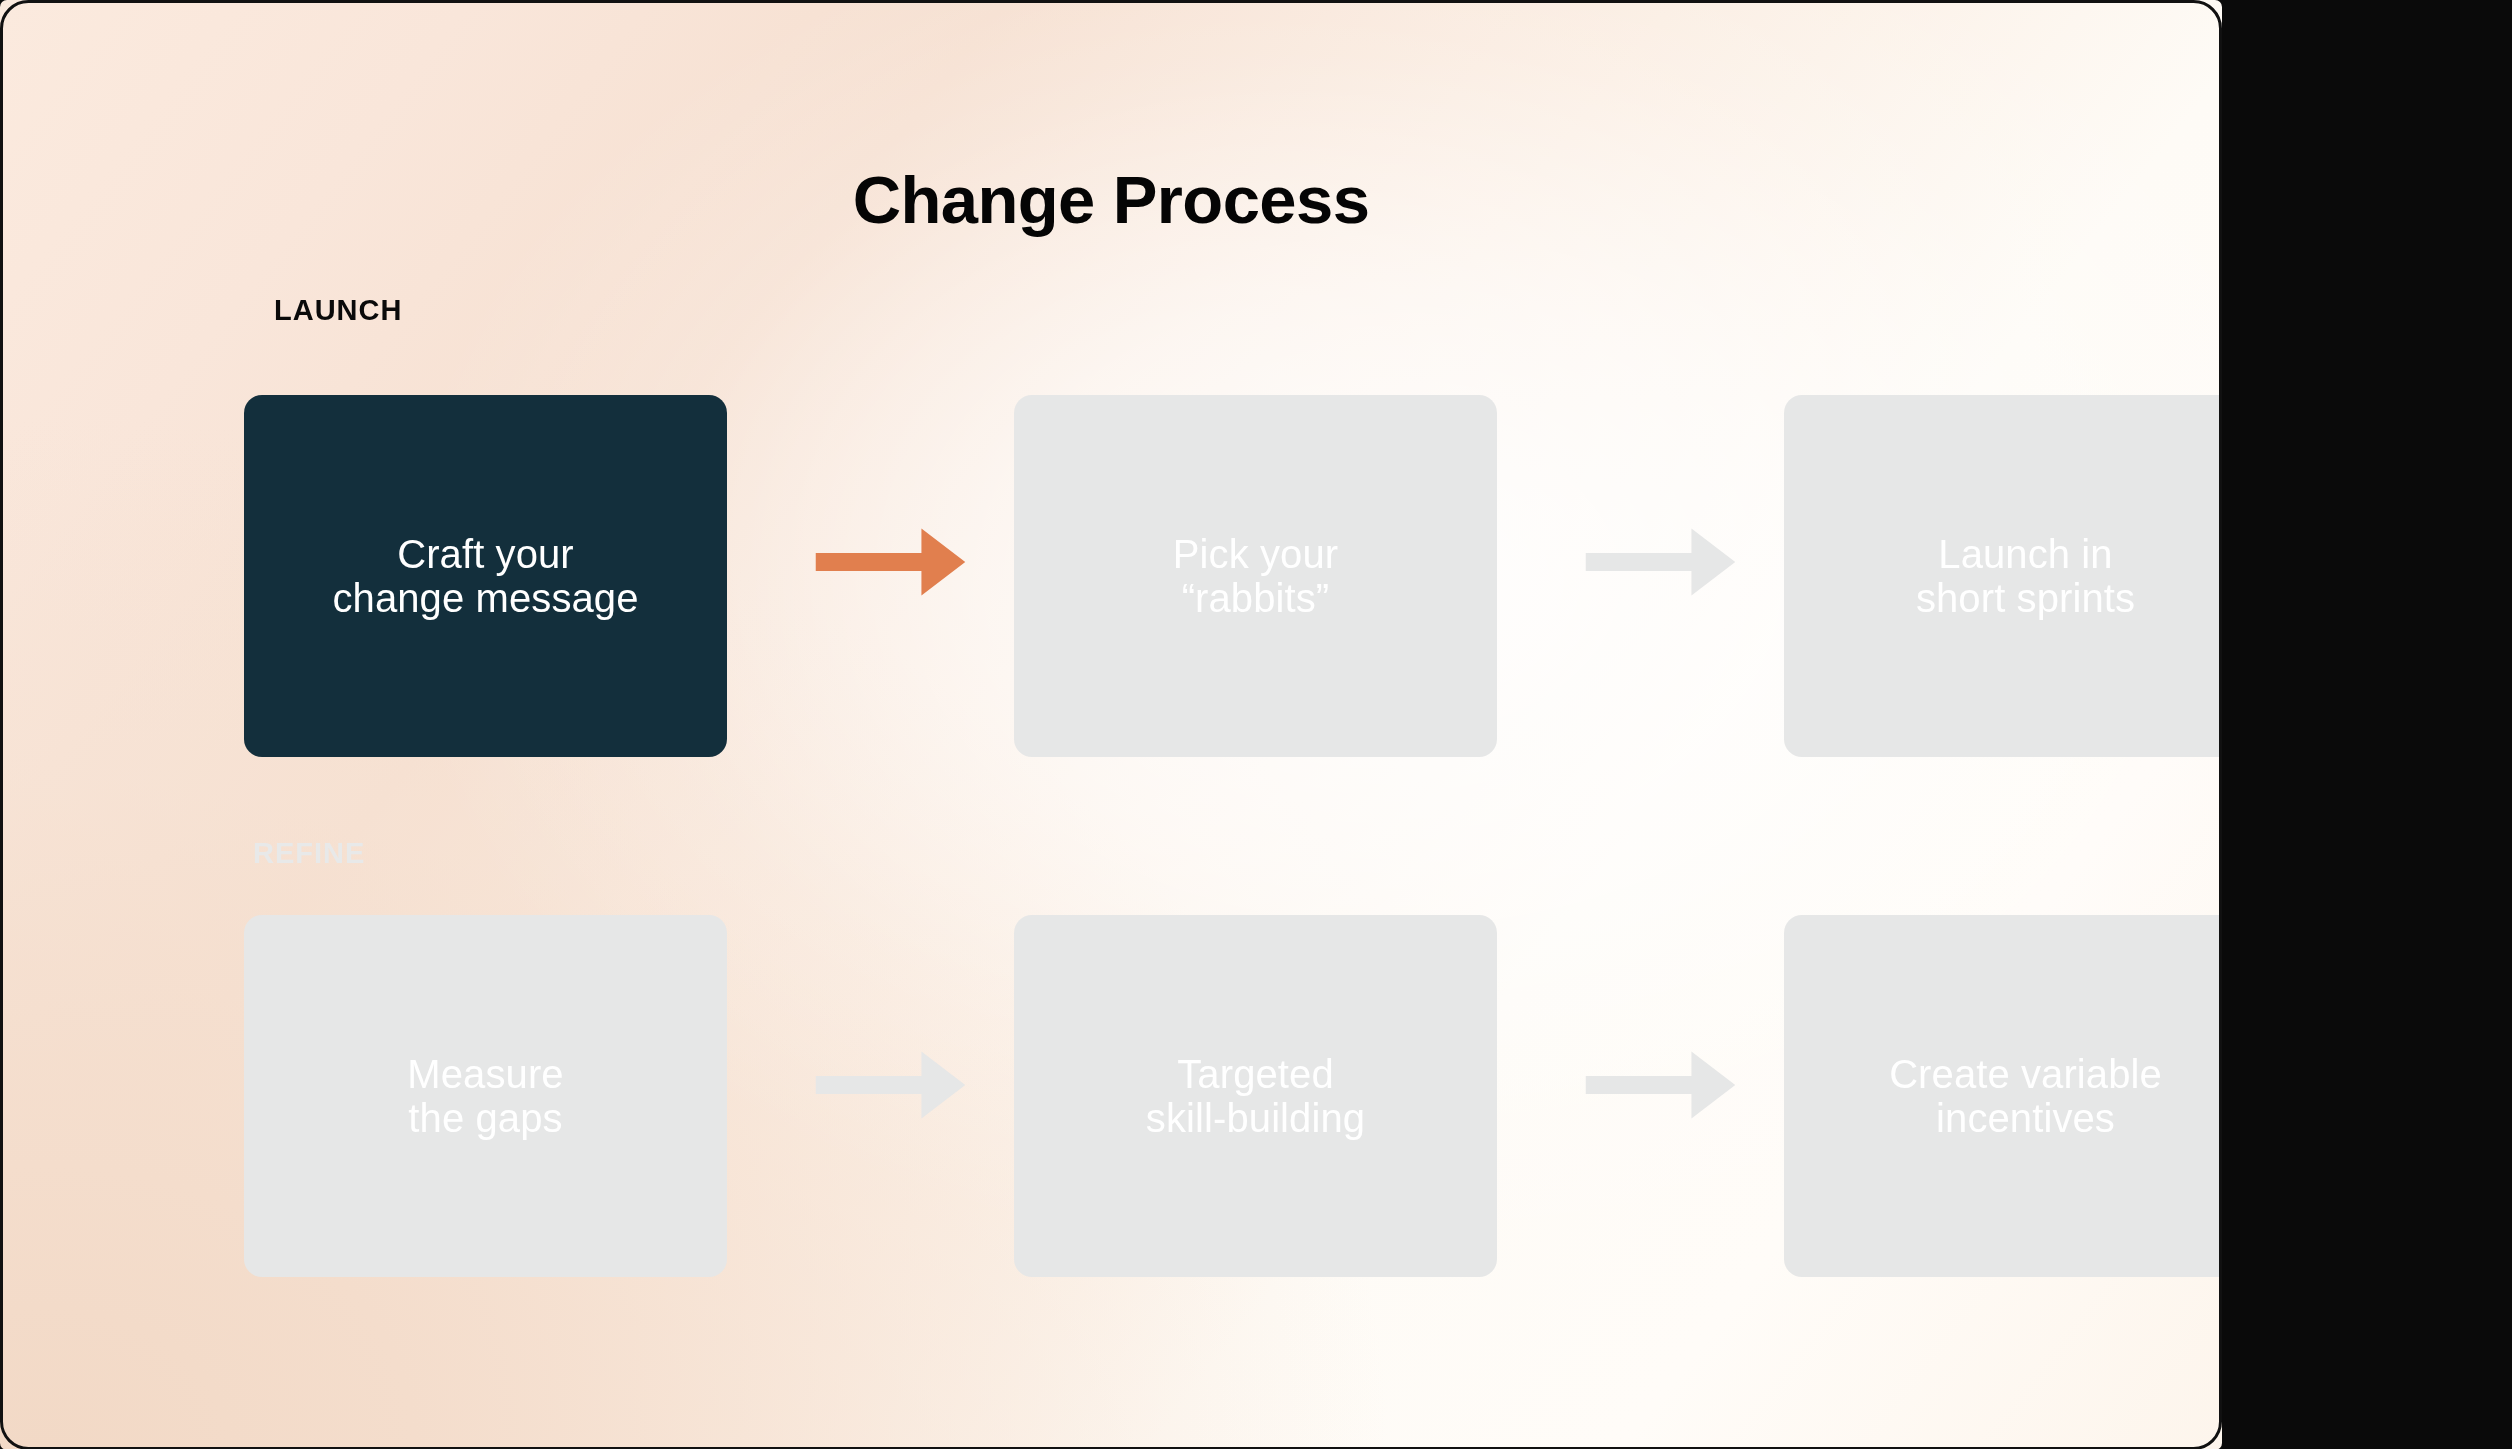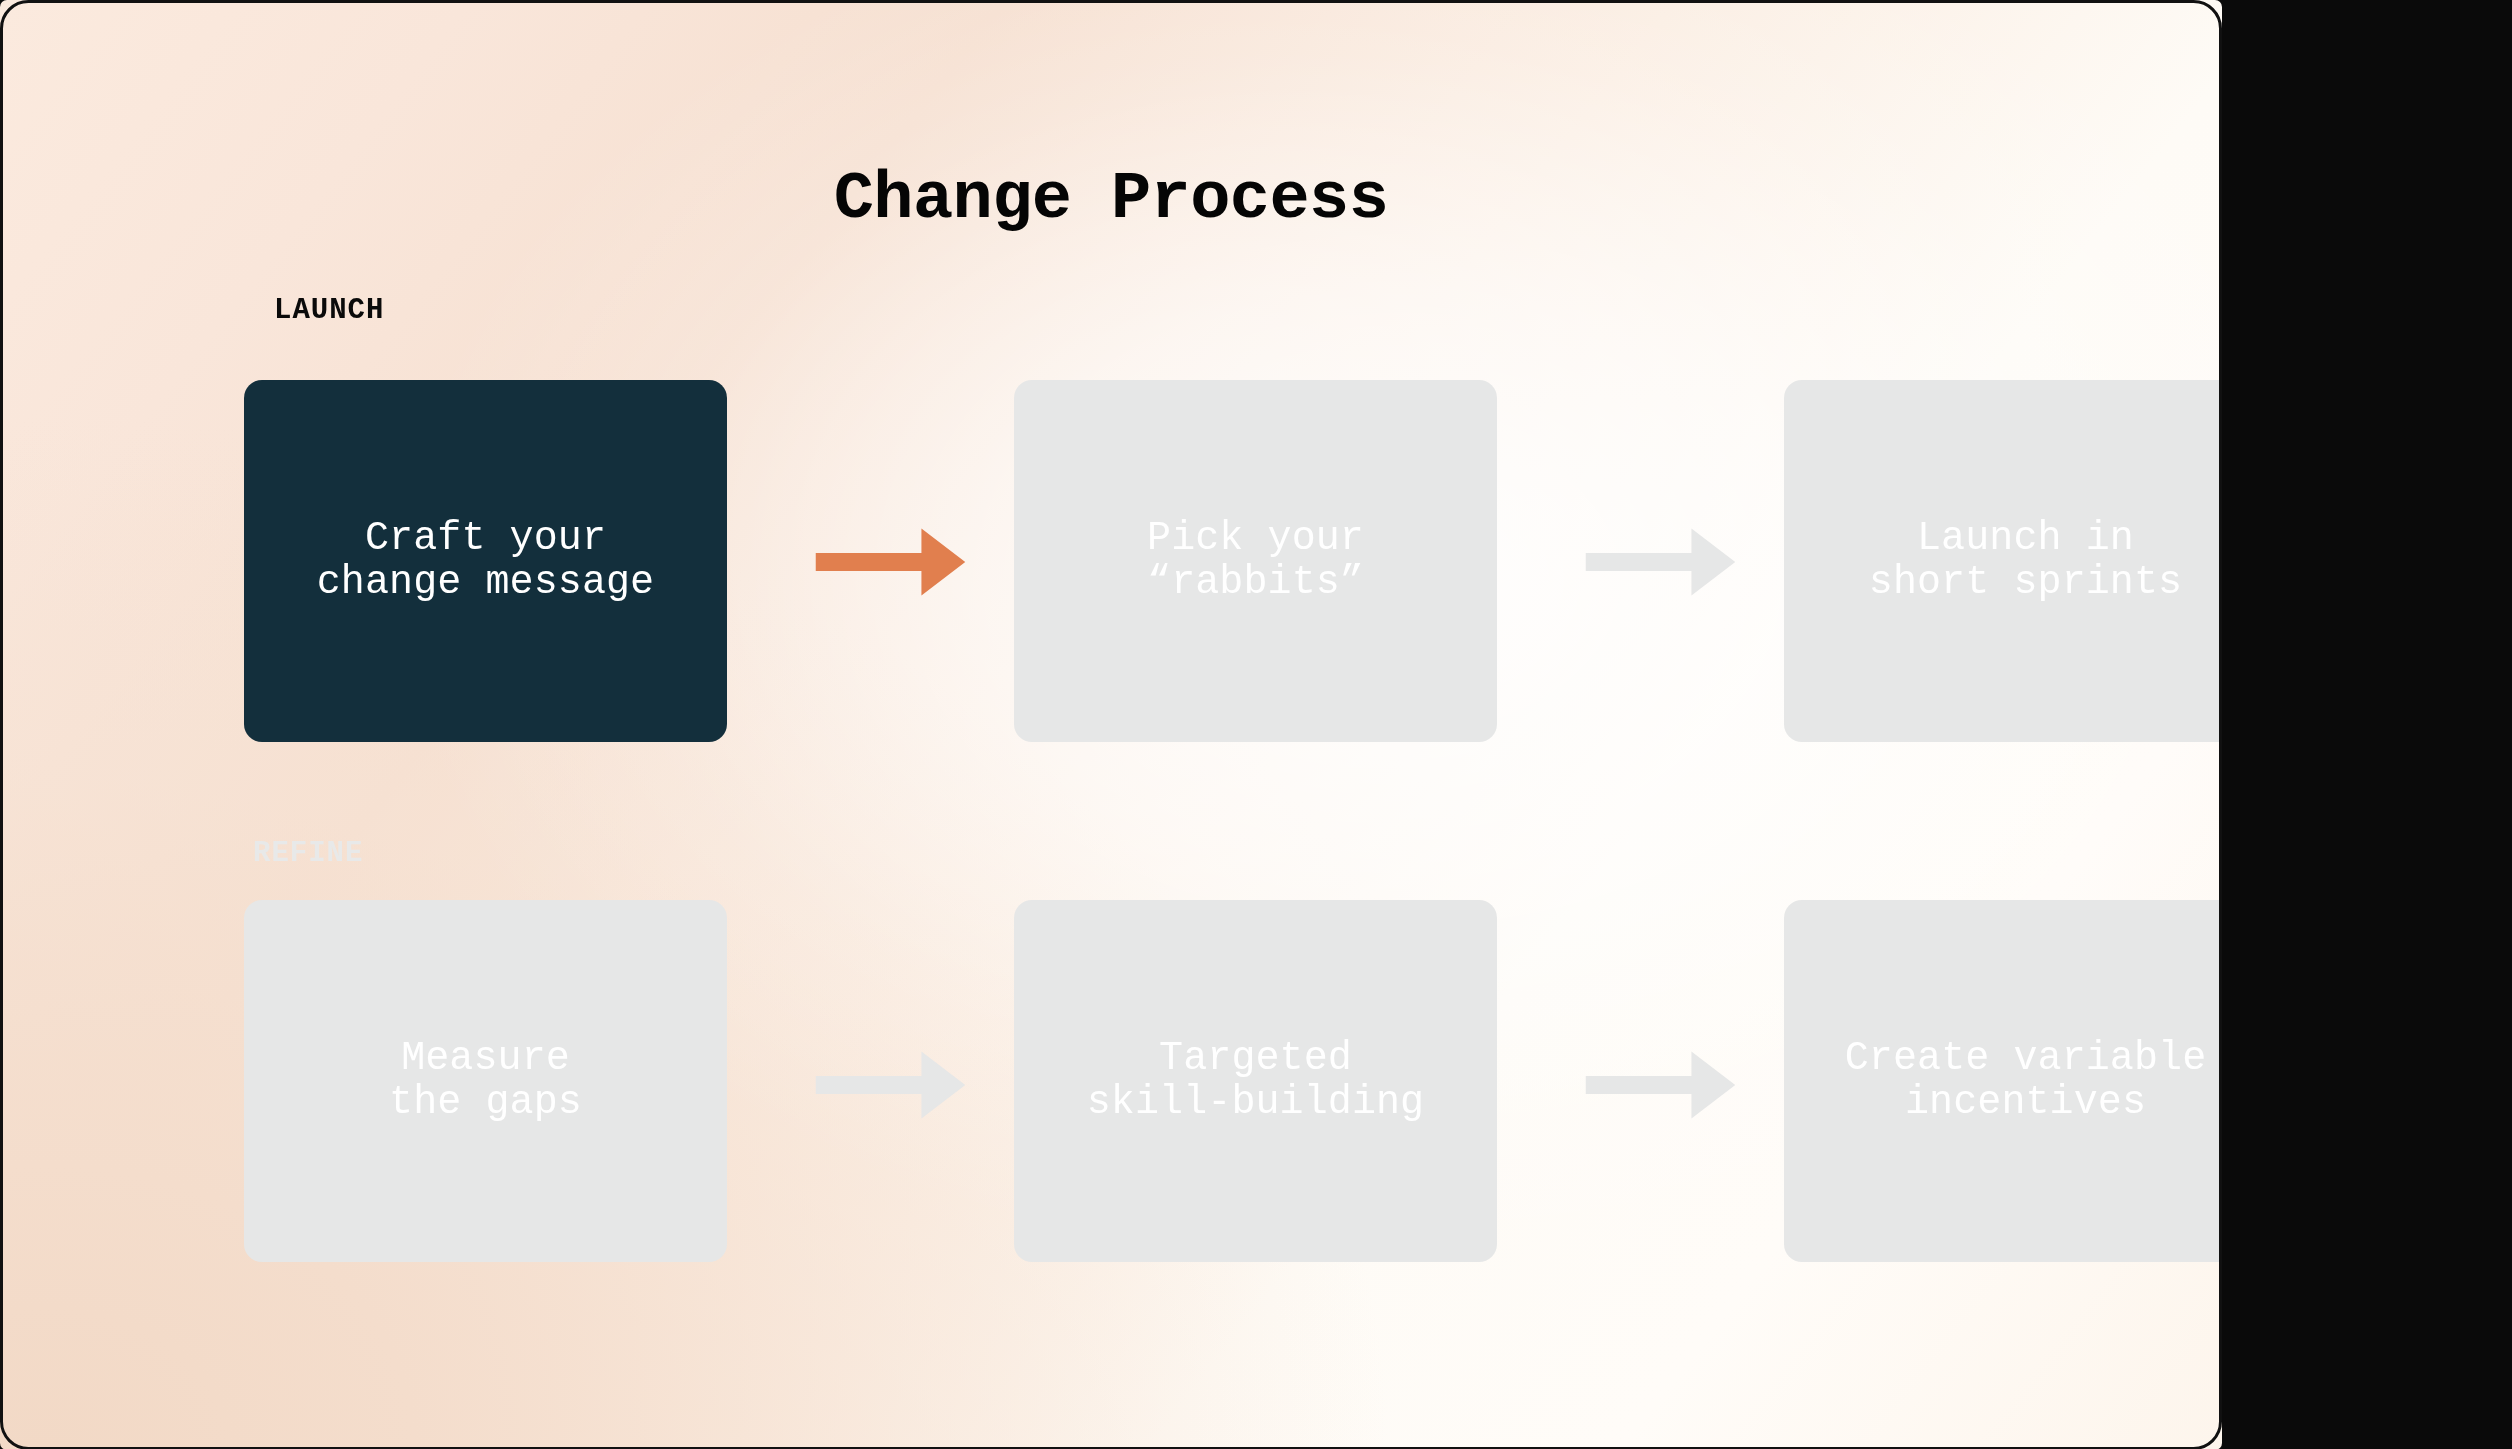--- a/index.html
+++ b/index.html
@@ -29,21 +29,21 @@
           rgba(246,226,211,0.55) 52%,
           rgba(250,238,228,0.00) 80%),
       linear-gradient(128deg,
           #fbeade 0%,
           #f9e6da 14%,
           #f6e0d1 30%,
           #fbeee3 50%,
           #fefbf6 68%,
           #fffcf8 82%,
           #fdf5ec 100%);
-    font-family: Liberation Mono, monospace;
+    font-family: Liberation Sans, sans-serif;
     -webkit-font-smoothing: antialiased;
   }
 
   #frame-border {
     position: absolute;
     inset: 0;
     border-radius: 28.4px;
     border: 3.2px solid #111111;
     pointer-events: none;
     z-index: 50;
@@ -80,21 +80,21 @@
     left: 244px;
     width: 2024px;
     height: 362px;
   }
   .row.row-launch { top: 378px; }
   .row.row-refine { top: 898px; }
 
   
   .card {
     position: absolute;
-    top: 2px;
+    top: 17px;
     width: 483px;
     height: 362px;
     border-radius: 18px;
     display: flex;
     align-items: center;
     justify-content: center;
     text-align: center;
     padding: 0 24.6px;
   }
   .card.col-0 { left: 0px; }

